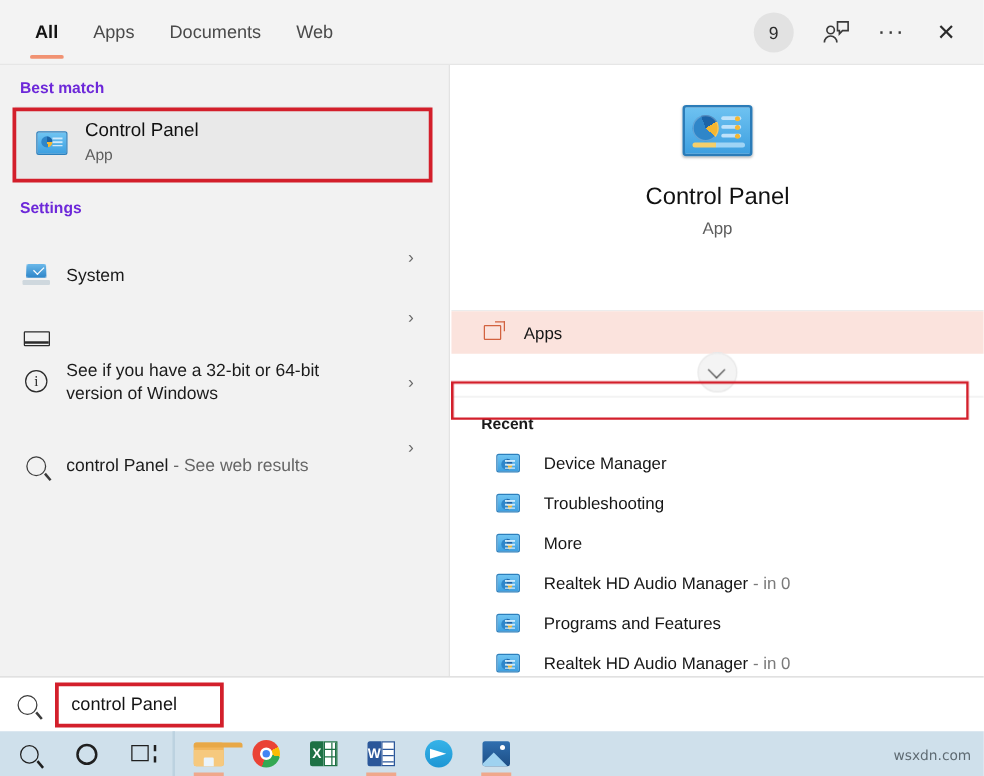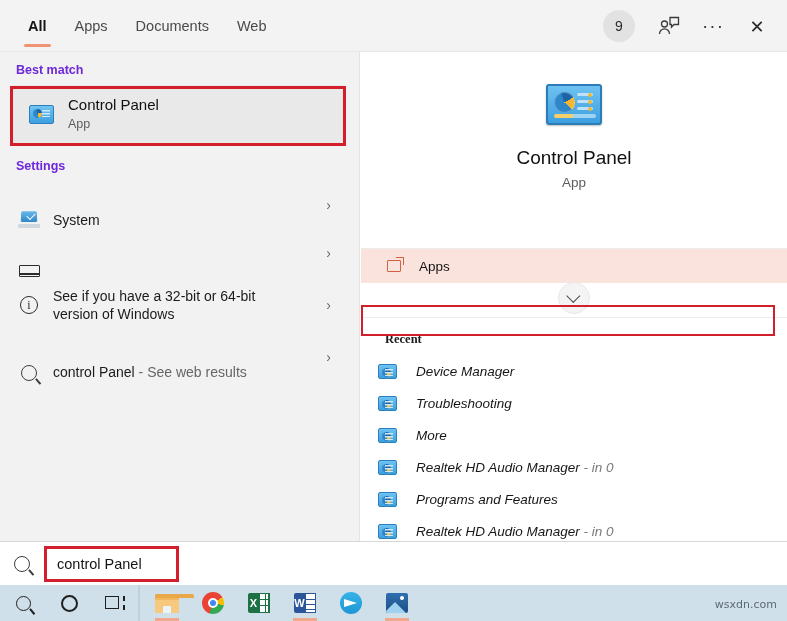--- a/index.html
+++ b/index.html
@@ -448,28 +448,26 @@
     border-left: 1.6px solid #4a4a4a;
     border-bottom: 1.6px solid #4a4a4a;
     transform: rotate(-45deg) translate(1px, -2px);
   }
 
   .recent-title {
     font-size: 12.5px;
     font-weight: 700;
     color: #1b1b1b;
     padding: 14px 8px 8px 24px;
-    font-family: Liberation Serif, serif;
   }
   .recent-row {
     display: flex;
     align-items: center;
     height: 32px;
-    padding-left: 17px;
-    font-style: italic;
+    padding-left: 36px;
   }
   .recent-row .ico { width: 22px; margin-right: 16px; display: flex; }
   .recent-row .txt { font-size: 13.5px; color: #161616; }
   .recent-row .txt .suffix { color: #7a7a7a; }
 
   
   .searchbar {
     position: absolute;
     left: 0;
     top: 541px;

